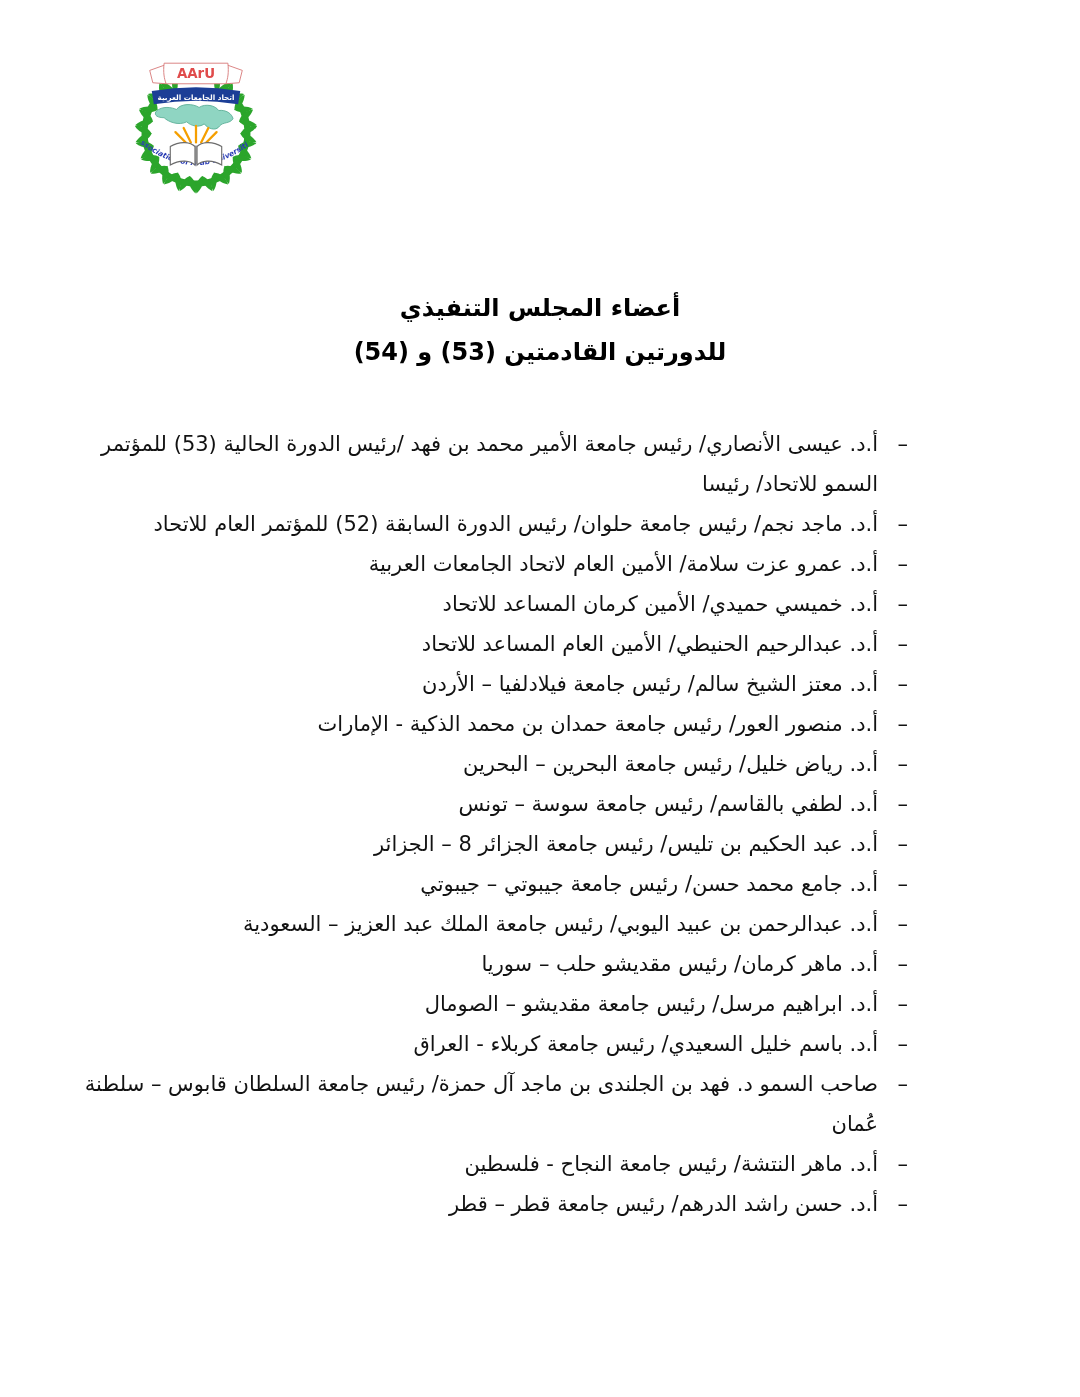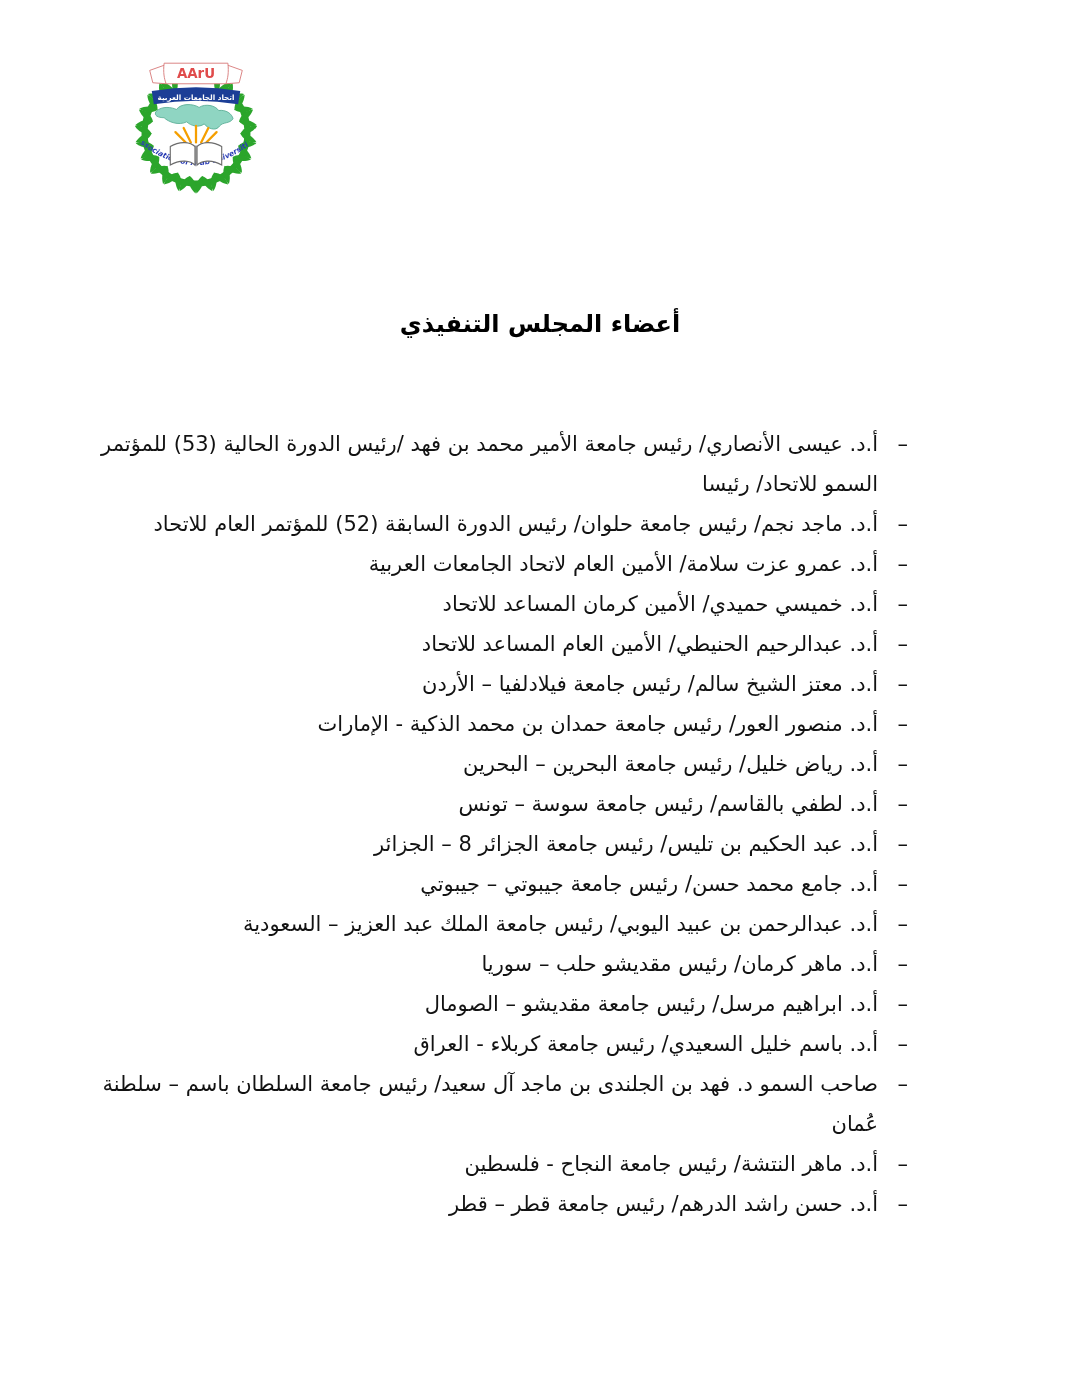--- a/index.html
+++ b/index.html
@@ -17,21 +17,21 @@
   .acr{fill:var(--acronym-red,#e04b4b);font-family:"DejaVu Sans",sans-serif;font-size:13px;font-weight:bold;}
   .band{fill:var(--band-blue,#1c3e96);}
   .bandtxt{fill:#ffffff;font-family:"DejaVu Sans",sans-serif;font-size:7px;font-weight:bold;}
   .map{fill:var(--map-teal,#8fd5c2);stroke:#56ab92;stroke-width:0.8;}
   .book{fill:#ffffff;stroke:#6b6b6b;stroke-width:1.1;}
   .rays{stroke:var(--rays-orange,#f59f00);}
   .eng{fill:var(--english-blue,#2a3db5);font-family:"DejaVu Sans",sans-serif;font-size:7.2px;font-weight:bold;font-style:italic;}
 
   
   .title-block{
-    position:absolute;top:302px;left:0;width:1080px;text-align:center;direction:rtl;
+    position:absolute;top:286px;left:0;width:1080px;text-align:center;direction:rtl;
   }
   .title-line{font-size:24px;font-weight:bold;line-height:44px;color:#000;}
 
   
   .members{
     position:absolute;top:424px;right:172px;width:742px;direction:rtl;
   }
   .item{position:relative;padding-right:30px;font-size:21px;line-height:40px;color:#121212;}
   .dash{position:absolute;right:0;top:0;font-size:21px;line-height:40px;color:#121212;}
   .line{white-space:nowrap;}
@@ -104,20 +104,21 @@
       <g class="book">
         <path d="M50,88 C60,82 70,84 74,88 L74,106 C70,102 60,100 50,106 Z"></path>
         <path d="M100,88 C90,82 80,84 76,88 L76,106 C80,102 90,100 100,106 Z"></path>
         <line x1="75" y1="87" x2="75" y2="105"></line>
       </g>
     </svg>
   </div>
 
   <div class="title-block">
     <div class="title-line">أعضاء المجلس التنفيذي</div>
+    <div class="title-line">للدورتين القادمتين (53) و (54)</div>
   </div>
 
   <div class="members" id="members-list">
   <div class="item">
     <span class="dash">–</span>
     <span class="lines"><div class="line">أ.د. عيسى الأنصاري/ رئيس جامعة الأمير محمد بن فهد /رئيس الدورة الحالية (53) للمؤتمر</div><div class="line cont">السمو للاتحاد/ رئيسا</div></span>
   </div>
 
   <div class="item">
     <span class="dash">–</span>
@@ -184,21 +185,21 @@
     <span class="lines"><div class="line">أ.د. ابراهيم مرسل/ رئيس جامعة مقديشو – الصومال</div></span>
   </div>
 
   <div class="item">
     <span class="dash">–</span>
     <span class="lines"><div class="line">أ.د. باسم خليل السعيدي/ رئيس جامعة كربلاء - العراق</div></span>
   </div>
 
   <div class="item">
     <span class="dash">–</span>
-    <span class="lines"><div class="line">صاحب السمو د. فهد بن الجلندى بن ماجد آل سعيد/ رئيس جامعة السلطان باسم – سلطنة</div><div class="line cont">عُمان</div></span>
+    <span class="lines"><div class="line">صاحب السمو د. فهد بن الجلندى بن ماجد آل حمزة/ رئيس جامعة السلطان قابوس – سلطنة</div><div class="line cont">عُمان</div></span>
   </div>
 
   <div class="item">
     <span class="dash">–</span>
     <span class="lines"><div class="line">أ.د. ماهر النتشة/ رئيس جامعة النجاح - فلسطين</div></span>
   </div>
 
   <div class="item">
     <span class="dash">–</span>
     <span class="lines"><div class="line">أ.د. حسن راشد الدرهم/ رئيس جامعة قطر – قطر</div></span>

